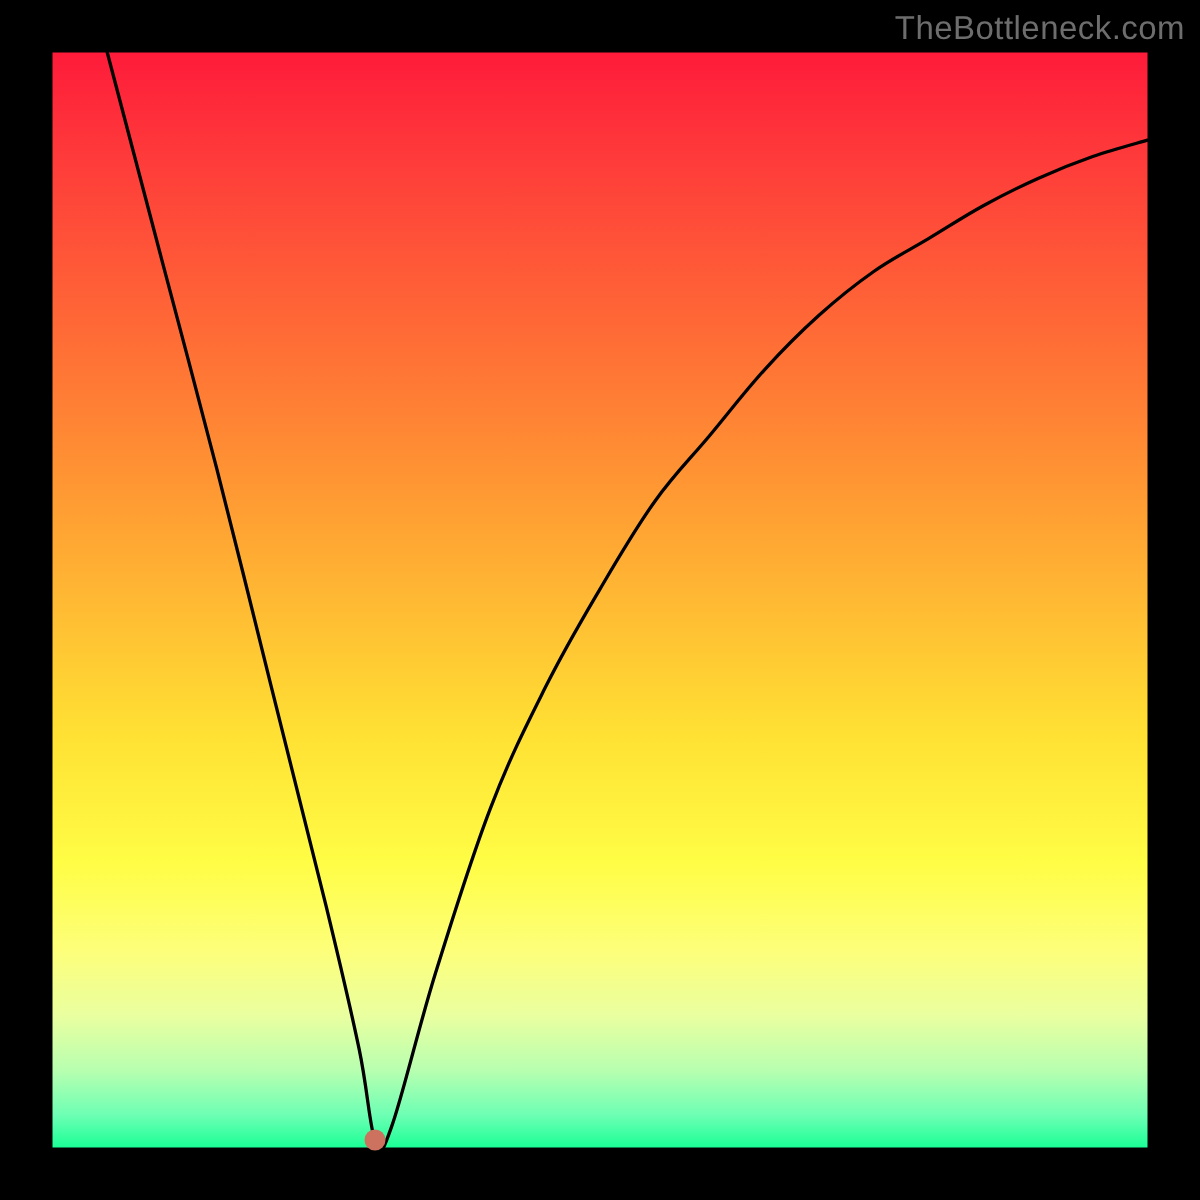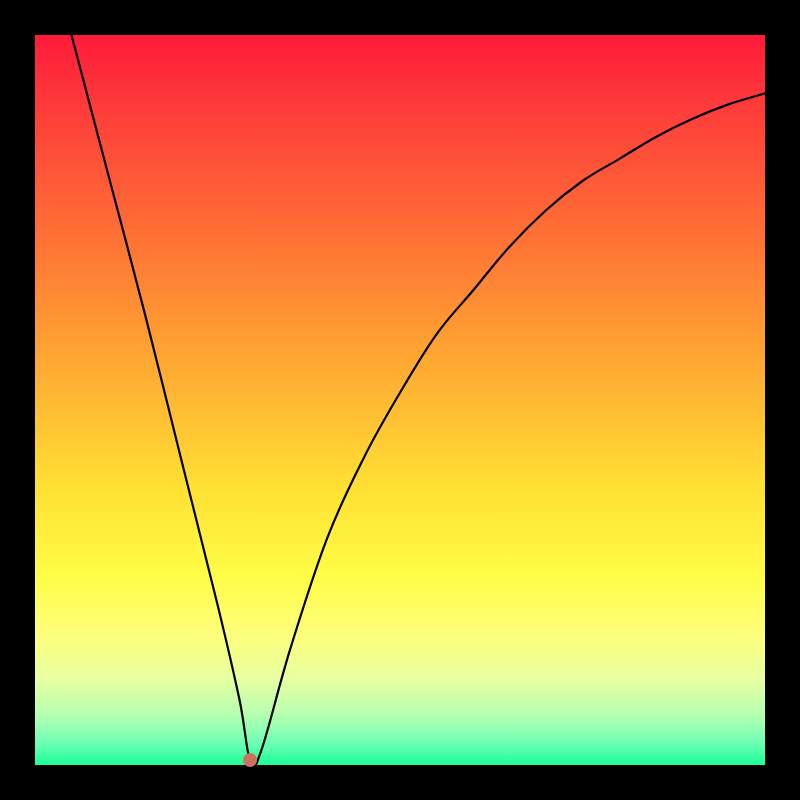--- a/index.html
+++ b/index.html
@@ -73,13 +73,14 @@
 </head>
 <body>
 
 <div class="frame">
   <div class="plot">
     <svg class="curve" viewBox="0 0 730 730" preserveAspectRatio="none">
       <path id="curve-path" d="M 36.50 0.00 C 43.07 24.97, 59.86 88.77, 73.00 138.70 C 86.14 188.63, 96.36 226.15, 109.50 277.40 C 122.64 328.65, 132.86 370.84, 146.00 423.40 C 159.14 475.96, 171.99 526.04, 182.50 569.40 C 193.01 612.76, 198.49 636.05, 204.40 664.30 C 210.31 692.55, 211.41 717.15, 215.35 726.35 C 219.29 735.55, 219.07 735.77, 226.30 715.40 C 233.53 695.03, 243.67 651.31, 255.50 613.20 C 267.33 575.09, 278.86 537.86, 292.00 503.70 C 305.14 469.54, 315.36 449.68, 328.50 423.40 C 341.64 397.12, 351.86 380.04, 365.00 357.70 C 378.14 335.36, 388.36 317.70, 401.50 299.30 C 414.64 280.90, 424.86 271.27, 438.00 255.50 C 451.14 239.73, 461.36 226.15, 474.50 211.70 C 487.64 197.25, 497.86 187.03, 511.00 175.20 C 524.14 163.37, 534.36 155.20, 547.50 146.00 C 560.64 136.80, 570.86 131.98, 584.00 124.10 C 597.14 116.22, 607.36 109.43, 620.50 102.20 C 633.64 94.97, 643.86 89.86, 657.00 83.95 C 670.14 78.04, 680.36 73.95, 693.50 69.35 C 706.64 64.75, 723.43 60.37, 730.00 58.40" fill="none" stroke="#000000" stroke-width="2.2" stroke-linecap="round" stroke-linejoin="round"></path>
     </svg>
     <div class="dot" id="marker-dot" style="left: 215.35px; top: 724.89px;"></div>
   </div>
+  <div class="watermark">TheBottleneck.com</div>
 </div>
 
 </body></html>

